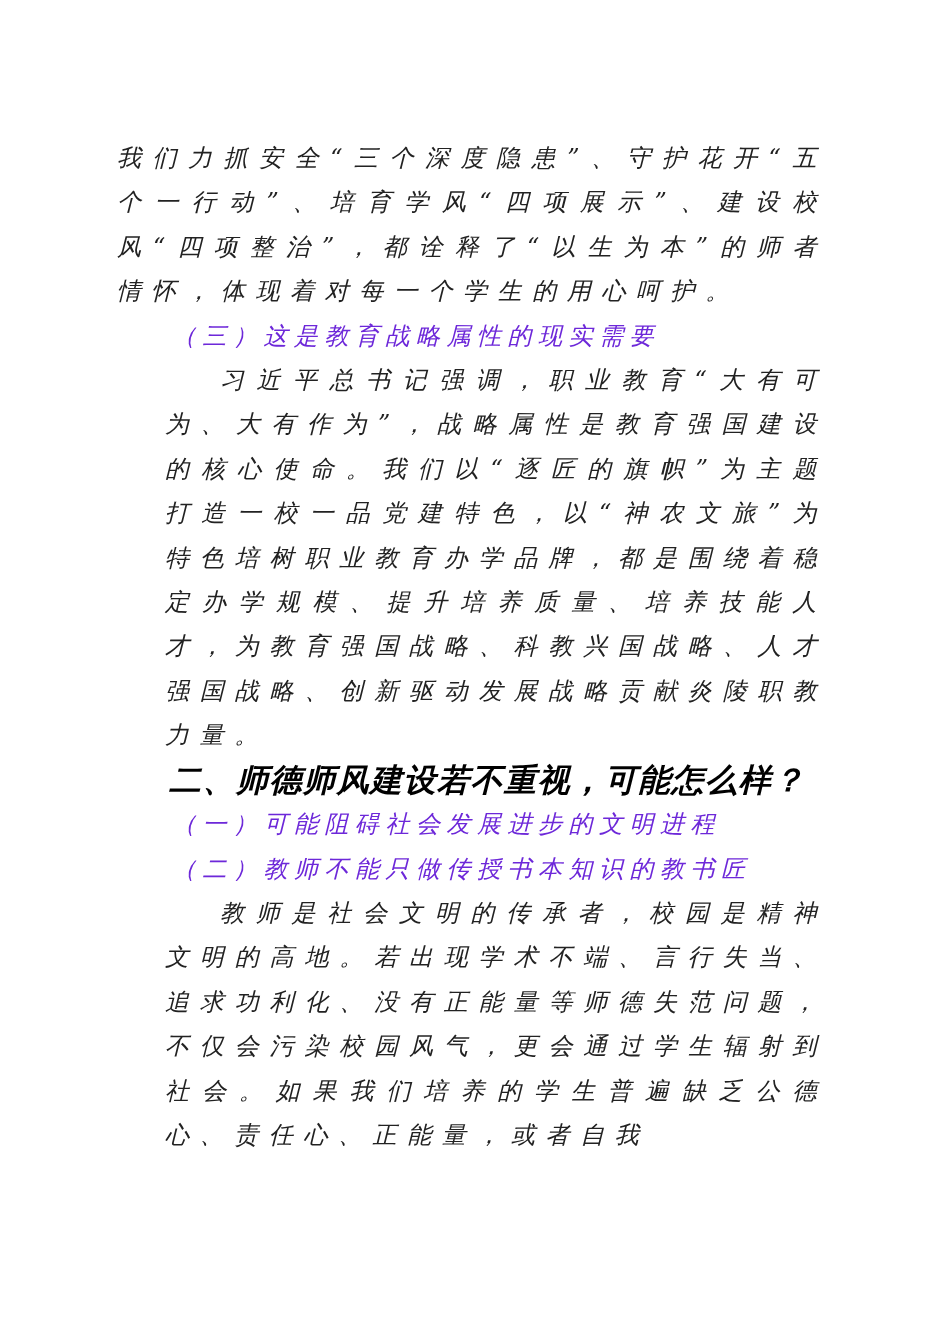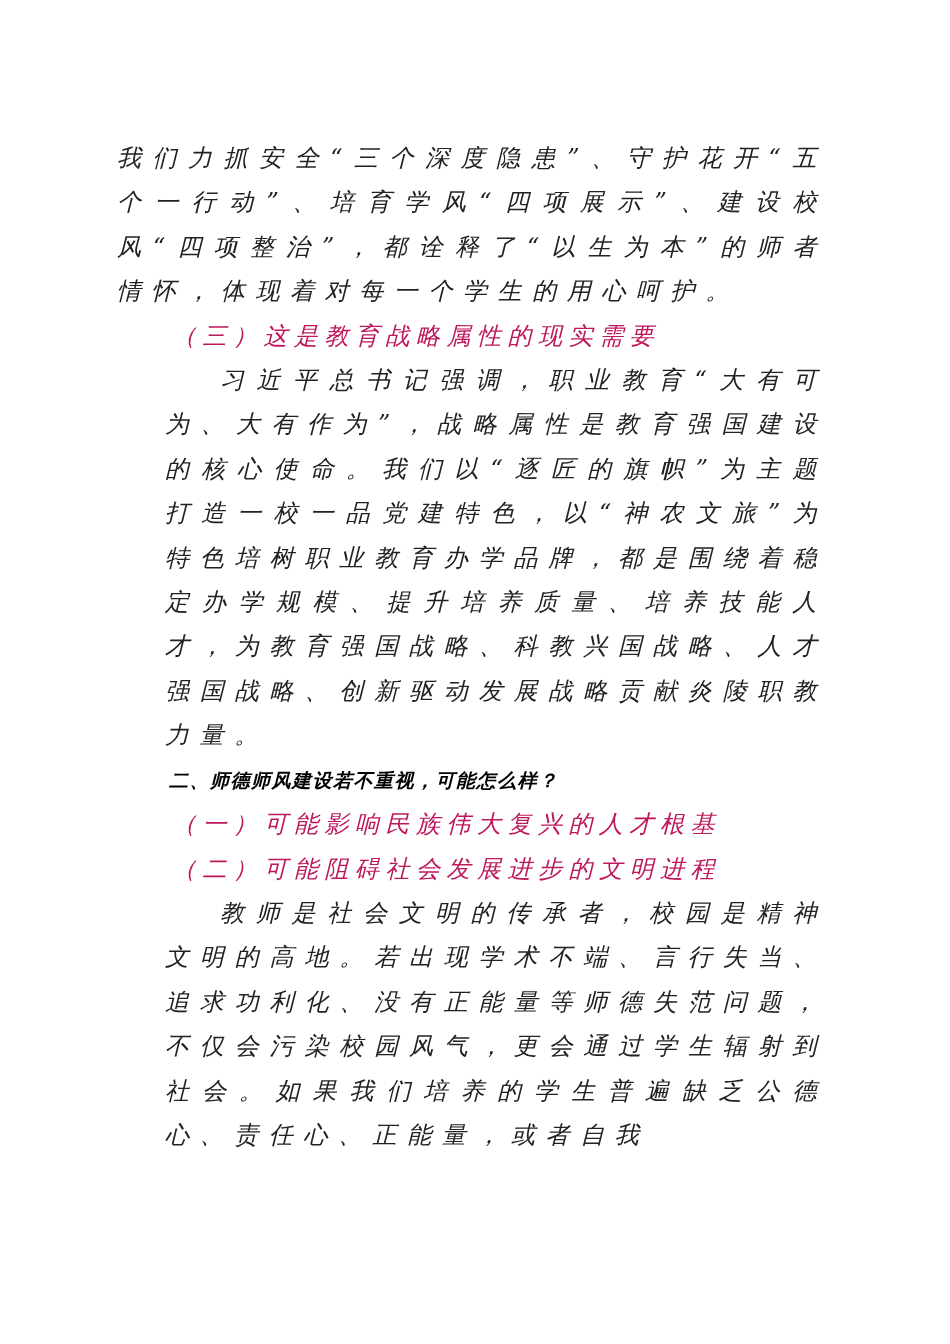--- a/index.html
+++ b/index.html
@@ -44,40 +44,40 @@
     .para.indent {
       text-indent: 55px;
       margin-left: 48px;
     }
     .subheading {
       margin: 0;
       font-size: 24px;
       line-height: 44.4px;
       letter-spacing: 6.5px;
       padding-left: 55px;
-      color: #be185d;
+      color: #6d28d9;
       font-weight: 400;
     }
     .heading {
       margin: 0;
       font-family: "DejaVu Sans", "Liberation Sans", sans-serif;
-      font-size: 19px;
+      font-size: 32px;
       line-height: 44.4px;
       letter-spacing: 1.5px;
       padding-left: 52px;
       font-weight: 700;
       color: #000;
     }
   </style>
 </head>
 <body>
 
 <div class="page">
   <div class="text-block">
     <p class="para">我们力抓安全“三个深度隐患”、守护花开“五个一行动”、培育学风“四项展示”、建设校风“四项整治”，都诠释了“以生为本”的师者情怀，体现着对每一个学生的用心呵护。</p>
     <p class="subheading">（三）这是教育战略属性的现实需要</p>
     <p class="para indent">习近平总书记强调，职业教育“大有可为、大有作为”，战略属性是教育强国建设的核心使命。我们以“逐匠的旗帜”为主题打造一校一品党建特色，以“神农文旅”为特色培树职业教育办学品牌，都是围绕着稳定办学规模、提升培养质量、培养技能人才，为教育强国战略、科教兴国战略、人才强国战略、创新驱动发展战略贡献炎陵职教力量。</p>
     <p class="heading">二、师德师风建设若不重视，可能怎么样？</p>
-    <p class="subheading">（一）可能影响民族伟大复兴的人才根基</p>
-    <p class="subheading">（二）可能阻碍社会发展进步的文明进程</p>
+    <p class="subheading">（一）可能阻碍社会发展进步的文明进程</p>
+    <p class="subheading">（二）教师不能只做传授书本知识的教书匠</p>
     <p class="para indent">教师是社会文明的传承者，校园是精神文明的高地。若出现学术不端、言行失当、追求功利化、没有正能量等师德失范问题，不仅会污染校园风气，更会通过学生辐射到社会。如果我们培养的学生普遍缺乏公德心、责任心、正能量，或者自我</p>
   </div>
 </div>
 
 </body></html>

